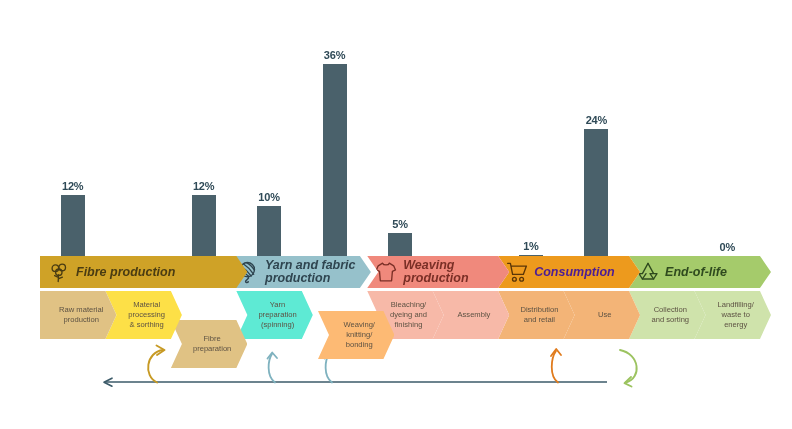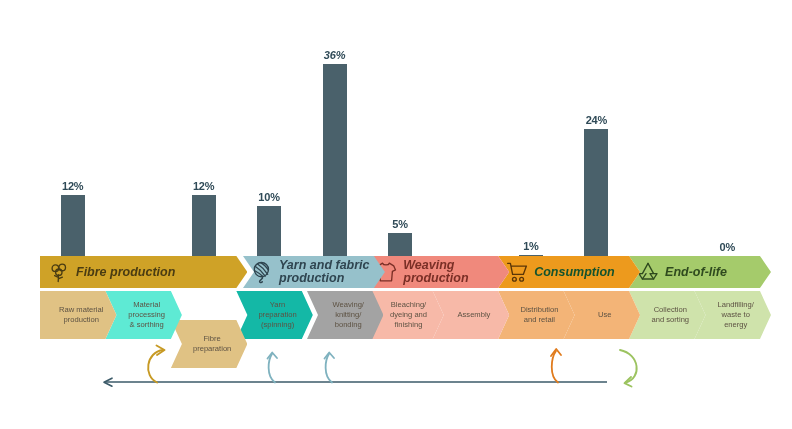--- a/index.html
+++ b/index.html
@@ -124,21 +124,21 @@
       </div>
       <div class="bar-group" style="left: 176.636px; height: 260px;">
         <div class="bar-label" style="color: rgb(47, 74, 87);">12%</div>
         <div class="bar-rect" style="background: rgb(74, 97, 107); height: 65.4px;"></div>
       </div>
       <div class="bar-group" style="left: 242.091px; height: 260px;">
         <div class="bar-label" style="color: rgb(47, 74, 87);">10%</div>
         <div class="bar-rect" style="background: rgb(74, 97, 107); height: 54.5px;"></div>
       </div>
       <div class="bar-group" style="left: 307.545px; height: 260px;">
-        <div class="bar-label" style="color: rgb(47, 74, 87); font-style: italic;">36%</div>
+        <div class="bar-label" style="color: rgb(47, 74, 87);">36%</div>
         <div class="bar-rect" style="background: rgb(74, 97, 107); height: 196.2px;"></div>
       </div>
       <div class="bar-group" style="left: 373px; height: 260px;">
         <div class="bar-label" style="color: rgb(47, 74, 87);">5%</div>
         <div class="bar-rect" style="background: rgb(74, 97, 107); height: 27.25px;"></div>
       </div>
       <div class="bar-group empty" style="left: 438.455px; height: 260px;">
         <div class="bar-label" style="color: rgb(47, 74, 87);"></div>
         <div class="bar-rect" style="background: rgb(74, 97, 107); height: 0px;"></div>
       </div>
@@ -165,40 +165,40 @@
         <span class="b-icon">
           <svg width="24" height="24" viewBox="0 0 24 24">
             <circle cx="8.4" cy="8.2" r="3.3" fill="none" stroke="#4a3c12" stroke-width="1.35" stroke-linecap="round" stroke-linejoin="round"></circle>
             <circle cx="15.2" cy="7.4" r="3.3" fill="none" stroke="#4a3c12" stroke-width="1.35" stroke-linecap="round" stroke-linejoin="round"></circle>
             <circle cx="11.8" cy="12.2" r="3.2" fill="none" stroke="#4a3c12" stroke-width="1.35" stroke-linecap="round" stroke-linejoin="round"></circle>
             <path d="M11.6,14.8 L11.2,21.5 M11.4,17.4 L7.6,15.6 M11.3,18.9 L15.4,17.2" fill="none" stroke="#4a3c12" stroke-width="1.35" stroke-linecap="round" stroke-linejoin="round"></path>
           </svg>
         </span>
         <span class="b-label">Fibre production</span>
       </div>
-      <div class="banner" style="left: 203px; width: 141.909px; background: rgb(150, 193, 203); color: rgb(47, 69, 80); z-index: 9; clip-path: polygon(0px 0px, 130.909px 0px, 141.909px 50%, 130.909px 100%, 0px 100%, 11px 50%);">
+      <div class="banner" style="left: 189px; width: 141.909px; background: rgb(150, 193, 203); color: rgb(47, 69, 80); z-index: 9; clip-path: polygon(0px 0px, 130.909px 0px, 141.909px 50%, 130.909px 100%, 0px 100%, 11px 50%);">
         <span class="b-icon">
           <svg width="24" height="24" viewBox="0 0 24 24">
             <circle cx="11.4" cy="9.6" r="7.1" fill="none" stroke="#2f4550" stroke-width="1.35" stroke-linecap="round" stroke-linejoin="round"></circle>
             <path d="M5.1,6.3 C9,8.8 12.6,12.4 15.2,16.1 M7.6,4 C11.5,6.6 15.3,10.4 17.7,14.3 M4.4,10.5 C7.6,12.1 10.6,14.4 12.9,16.6 M10.5,2.6 C13.8,4.3 16.7,7 18.4,10.3" fill="none" stroke="#2f4550" stroke-width="1.35" stroke-linecap="round" stroke-linejoin="round"></path>
             <path d="M12.6,16.6 C13.4,19 10.2,19.6 9.6,21.3 C9.2,22.6 11.4,23 12.4,21.8" fill="none" stroke="#2f4550" stroke-width="1.35" stroke-linecap="round" stroke-linejoin="round"></path>
           </svg>
         </span>
         <span class="b-label">Yarn and fabric
 production</span>
       </div>
       <div class="banner" style="left: 327.273px; width: 141.909px; background: rgb(240, 137, 124); color: rgb(122, 47, 38); z-index: 8; clip-path: polygon(0px 0px, 130.909px 0px, 141.909px 50%, 130.909px 100%, 0px 100%, 11px 50%);">
         <span class="b-icon">
           <svg width="24" height="24" viewBox="0 0 24 24">
             <path d="M8.6,3.2 L4.2,5.8 L2.4,9.9 L5.5,11.3 L6.3,20.8 L17.6,20.8 L18.4,11.3 L21.5,9.9 L19.7,5.8 L15.3,3.2 C14.6,5.5 9.4,5.5 8.6,3.2 Z" fill="none" stroke="#7a2f26" stroke-width="1.35" stroke-linecap="round" stroke-linejoin="round"></path>
           </svg>
         </span>
         <span class="b-label">Weaving production</span>
       </div>
-      <div class="banner" style="left: 458.182px; width: 141.909px; background: rgb(237, 154, 29); color: #14532d; z-index: 7; clip-path: polygon(0px 0px, 130.909px 0px, 141.909px 50%, 130.909px 100%, 0px 100%, 11px 50%);">
+      <div class="banner" style="left: 458.182px; width: 141.909px; background: rgb(237, 154, 29); color: #4c1d95; z-index: 7; clip-path: polygon(0px 0px, 130.909px 0px, 141.909px 50%, 130.909px 100%, 0px 100%, 11px 50%);">
         <span class="b-icon">
           <svg width="24" height="24" viewBox="0 0 24 24">
             <path d="M2.6,3.3 L5.4,3.3 L7.6,14.4 L18.3,14.4 L21.4,6.1 L6.1,6.1" fill="none" stroke="#5a3608" stroke-width="1.35" stroke-linecap="round" stroke-linejoin="round"></path>
             <circle cx="9.4" cy="19.2" r="1.9" fill="none" stroke="#5a3608" stroke-width="1.35" stroke-linecap="round" stroke-linejoin="round"></circle>
             <circle cx="16.6" cy="19.2" r="1.9" fill="none" stroke="#5a3608" stroke-width="1.35" stroke-linecap="round" stroke-linejoin="round"></circle>
           </svg>
         </span>
         <span class="b-label">Consumption</span>
       </div>
       <div class="banner" style="left: 589.091px; width: 141.909px; background: rgb(165, 203, 107); color: rgb(47, 74, 30); z-index: 6; clip-path: polygon(0px 0px, 130.909px 0px, 141.909px 50%, 130.909px 100%, 0px 100%, 11px 50%);">
@@ -211,35 +211,35 @@
         </span>
         <span class="b-label">End-of-life</span>
       </div>
     </div>
 
   <div id="substage-row">
       <div class="substage" style="left: 0px; width: 76.4545px; background: rgb(224, 194, 132); z-index: 30; clip-path: polygon(0px 0px, 65.4545px 0px, 76.4545px 50%, 65.4545px 100%, 0px 100%);">
         <div class="s-label">Raw material
 production</div>
       </div>
-      <div class="substage" style="left: 65.4545px; width: 76.4545px; background: #5eead4; z-index: 29; clip-path: polygon(0px 0px, 65.4545px 0px, 76.4545px 50%, 65.4545px 100%, 0px 100%, 11px 50%);">
+      <div class="substage" style="left: 65.4545px; width: 76.4545px; background: #fde047; z-index: 29; clip-path: polygon(0px 0px, 65.4545px 0px, 76.4545px 50%, 65.4545px 100%, 0px 100%, 11px 50%);">
         <div class="s-label">Material
 processing
 &amp; sorthing</div>
       </div>
       <div class="substage" style="left: 130.909px; width: 76.4545px; background: rgb(224, 194, 132); z-index: 28; clip-path: polygon(0px 0px, 65.4545px 0px, 76.4545px 50%, 65.4545px 100%, 0px 100%, 11px 50%); margin-top: 29px;">
         <div class="s-label">Fibre
 preparation</div>
       </div>
-      <div class="substage" style="left: 196.364px; width: 76.4545px; background: #14b8a6; z-index: 27; clip-path: polygon(0px 0px, 65.4545px 0px, 76.4545px 50%, 65.4545px 100%, 0px 100%, 11px 50%);">
+      <div class="substage" style="left: 196.364px; width: 76.4545px; background: #5eead4; z-index: 27; clip-path: polygon(0px 0px, 65.4545px 0px, 76.4545px 50%, 65.4545px 100%, 0px 100%, 11px 50%);">
         <div class="s-label">Yarn
 preparation
 (spinning)</div>
       </div>
-      <div class="substage" style="left: 267px; width: 76.4545px; background: #a3a3a3; z-index: 26; clip-path: polygon(0px 0px, 65.4545px 0px, 76.4545px 50%, 65.4545px 100%, 0px 100%, 11px 50%);">
+      <div class="substage" style="left: 278px; width: 76.4545px; background: #fdba74; z-index: 26; clip-path: polygon(0px 0px, 65.4545px 0px, 76.4545px 50%, 65.4545px 100%, 0px 100%, 11px 50%); margin-top: 20px;">
         <div class="s-label">Weaving/
 knitting/
 bonding</div>
       </div>
       <div class="substage" style="left: 327.273px; width: 76.4545px; background: rgb(247, 185, 168); z-index: 25; clip-path: polygon(0px 0px, 65.4545px 0px, 76.4545px 50%, 65.4545px 100%, 0px 100%, 11px 50%);">
         <div class="s-label">Bleaching/
 dyeing and
 finishing</div>
       </div>
       <div class="substage" style="left: 392.727px; width: 76.4545px; background: rgb(247, 185, 168); z-index: 24; clip-path: polygon(0px 0px, 65.4545px 0px, 76.4545px 50%, 65.4545px 100%, 0px 100%, 11px 50%);">

